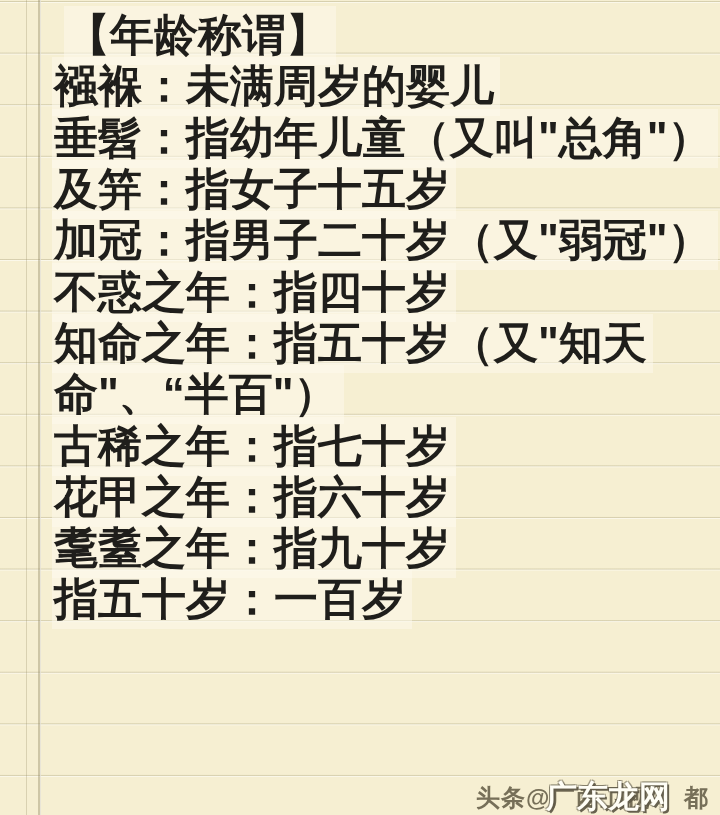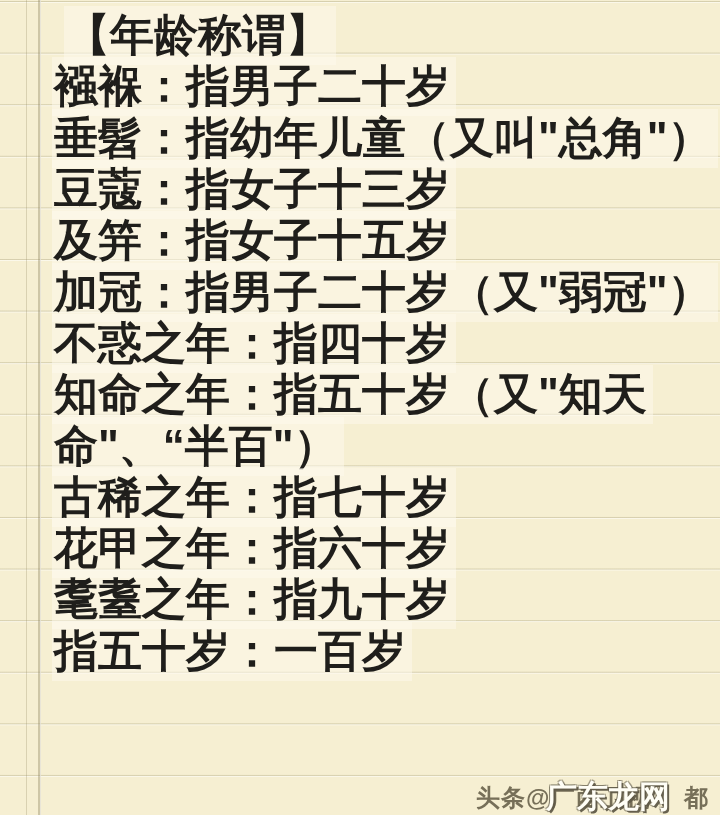--- a/index.html
+++ b/index.html
@@ -108,27 +108,24 @@
 
 <div class="page">
   <div class="vline vline-1"></div>
   <div class="vline vline-2"></div>
 
   <div class="content">
     <div class="row title-row">
       <span class="halo">【年龄称谓】</span>
     </div>
     <div class="row">
-      <span class="halo">襁褓：指男子二十岁</span>
+      <span class="halo">襁褓：未满周岁的婴儿</span>
     </div>
     <div class="row">
       <span class="halo">垂髫：指幼年儿童（又叫"总角"）</span>
-    </div>
-    <div class="row">
-      <span class="halo">豆蔻：指女子十三岁</span>
     </div>
     <div class="row">
       <span class="halo">及笄：指女子十五岁</span>
     </div>
     <div class="row">
       <span class="halo">加冠：指男子二十岁（又"弱冠"）</span>
     </div>
     <div class="row">
       <span class="halo">不惑之年：指四十岁</span>
     </div>

